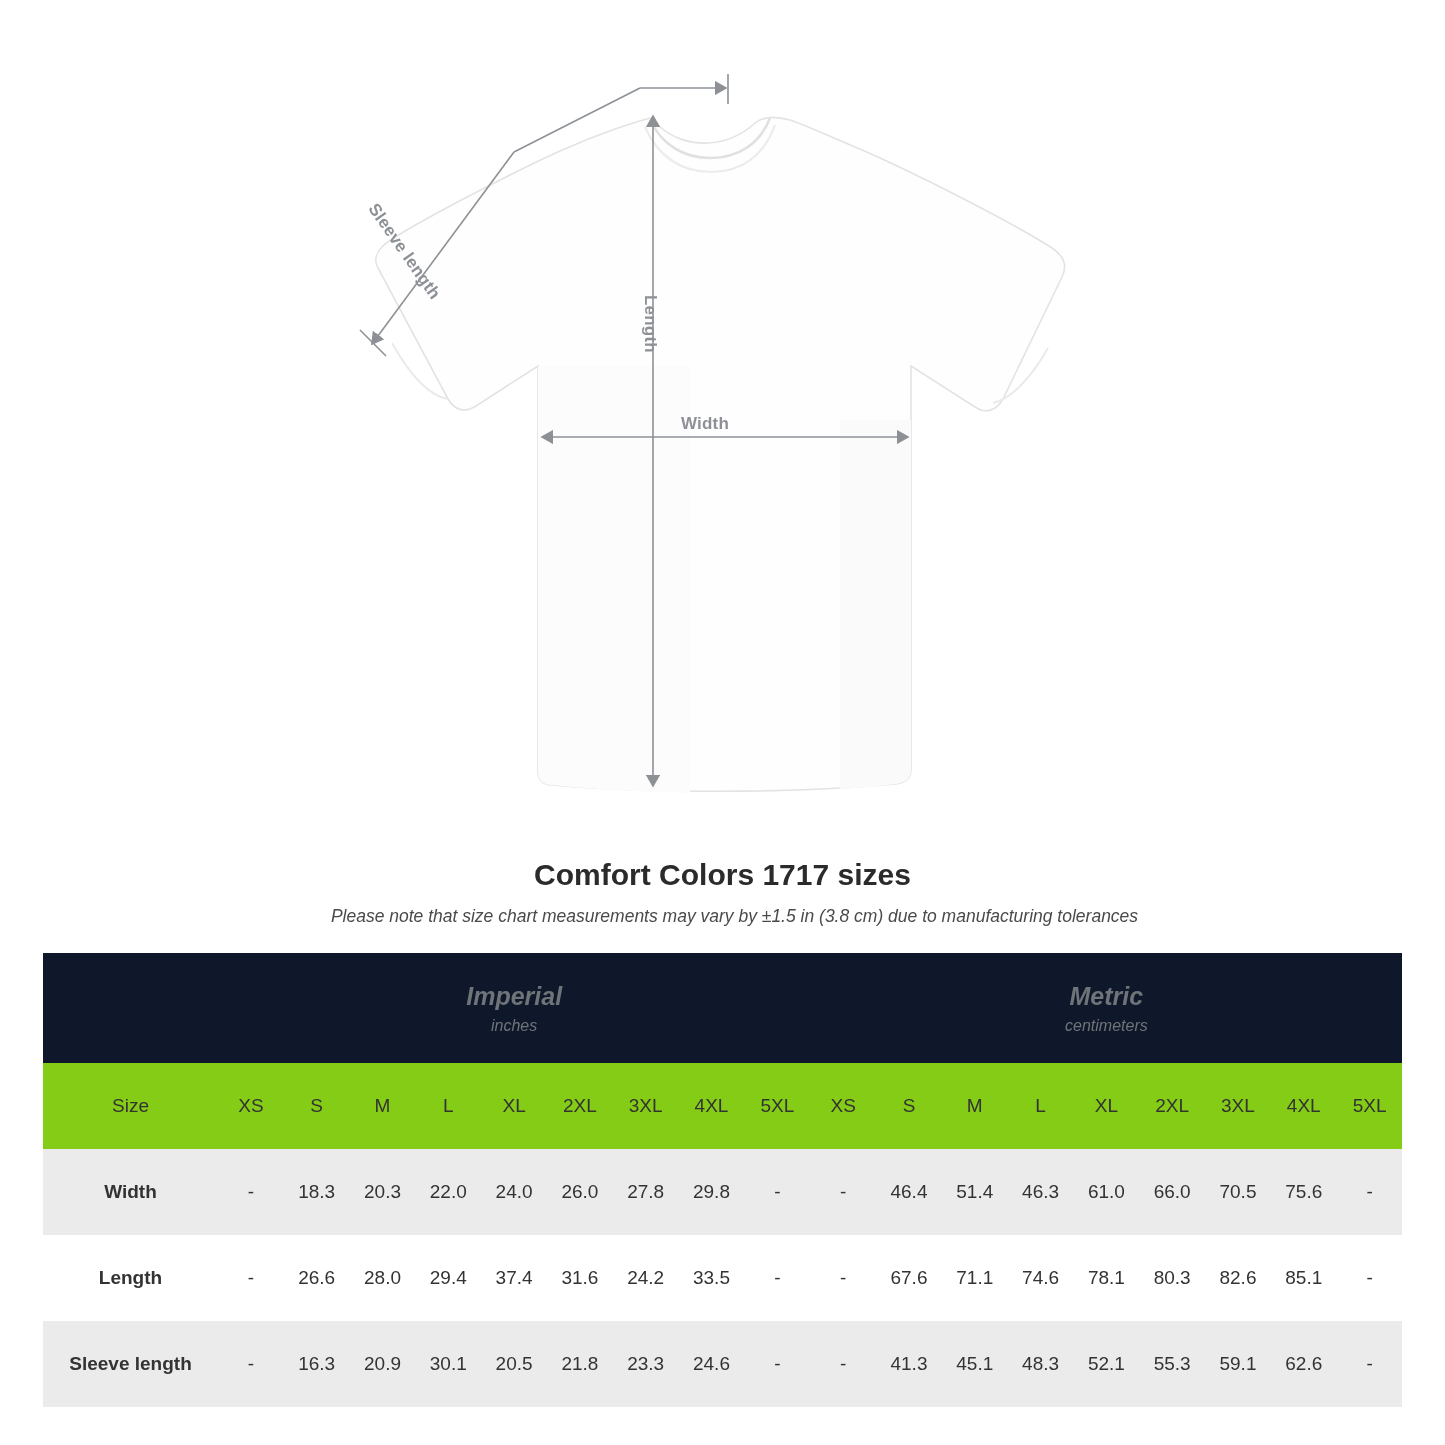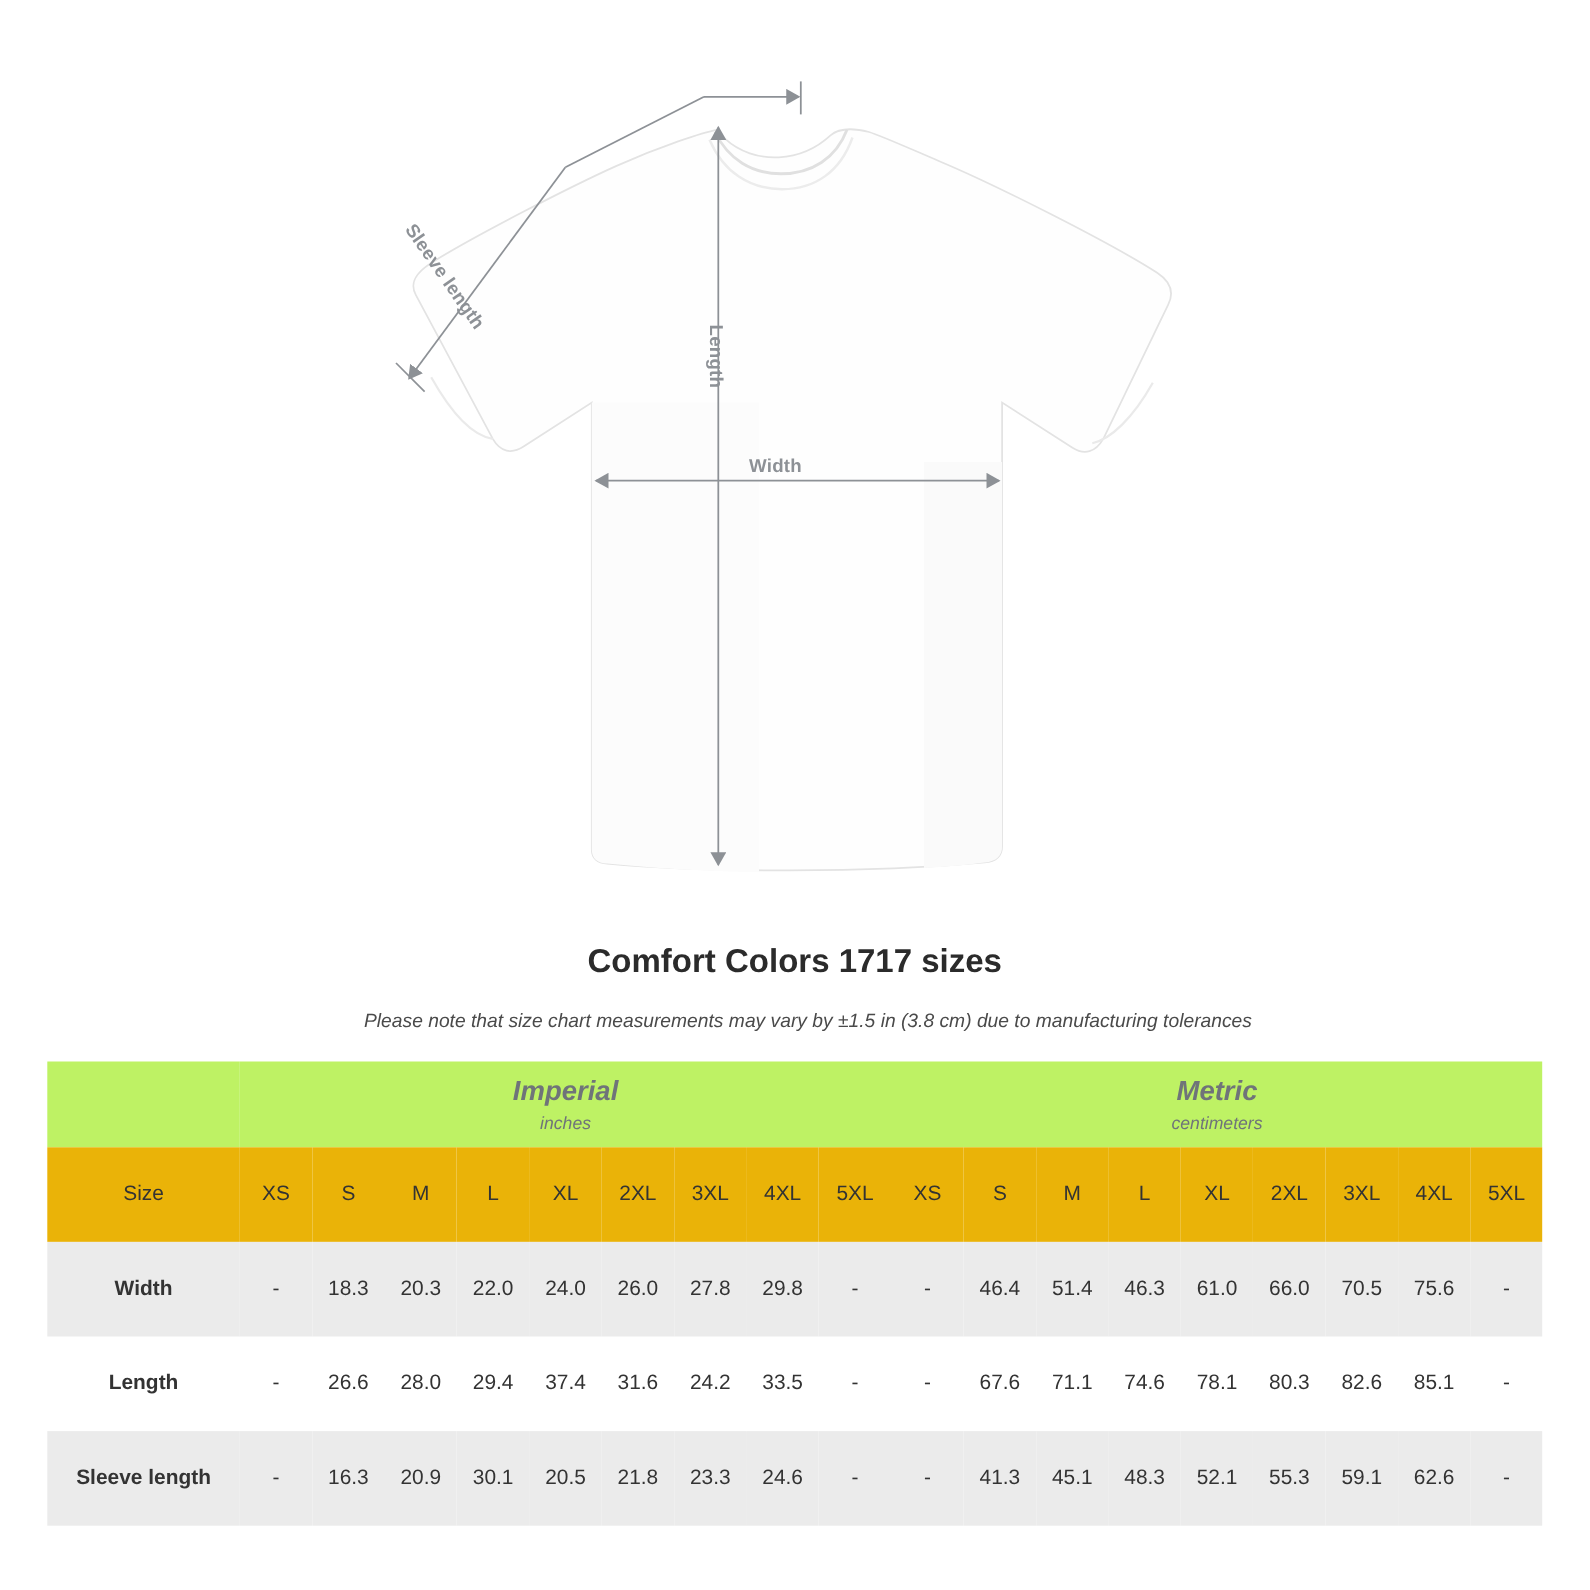--- a/index.html
+++ b/index.html
@@ -57,21 +57,21 @@
 
   
   .title-block {
     text-align: center;
     margin-top: 28px;
   }
   .chart-title {
     font-size: 30px;
     font-weight: bold;
     color: #2b2b2b;
-    margin: 0 0 26px 0;
+    margin: 0 0 14px 0;
   }
   .chart-note {
     font-size: 17.5px;
     font-style: italic;
     color: #4a4a4a;
     margin: 0;
     padding-left: 24px;
   }
 
   
@@ -82,43 +82,43 @@
     border-collapse: collapse;
     width: 1359px;
     table-layout: fixed;
   }
   table.size-table td, table.size-table th {
     text-align: center;
     vertical-align: middle;
     font-weight: normal;
   }
   .unit-row td {
-    background: #bef264;
-    height: 78px;
+    background: #0f172a;
+    height: 110px;
     padding: 0;
   }
   .unit-main {
     font-size: 25px;
     font-style: italic;
     font-weight: bold;
     color: #6f7479;
     line-height: 1.25;
   }
   .unit-sub {
     font-size: 16px;
     font-style: italic;
     color: #6f7479;
     padding-top: 4px;
   }
   .head-row td {
     height: 84px;
     font-size: 19px;
     font-weight: bold;
     color: #333333;
-    background: #eab308;
+    background: #84cc16;
   }
   .head-row td.label-col {
     font-size: 19px;
   }
   .body-row td {
     height: 84px;
     font-size: 19px;
     color: #333333;
   }
   .body-row.shade td {

